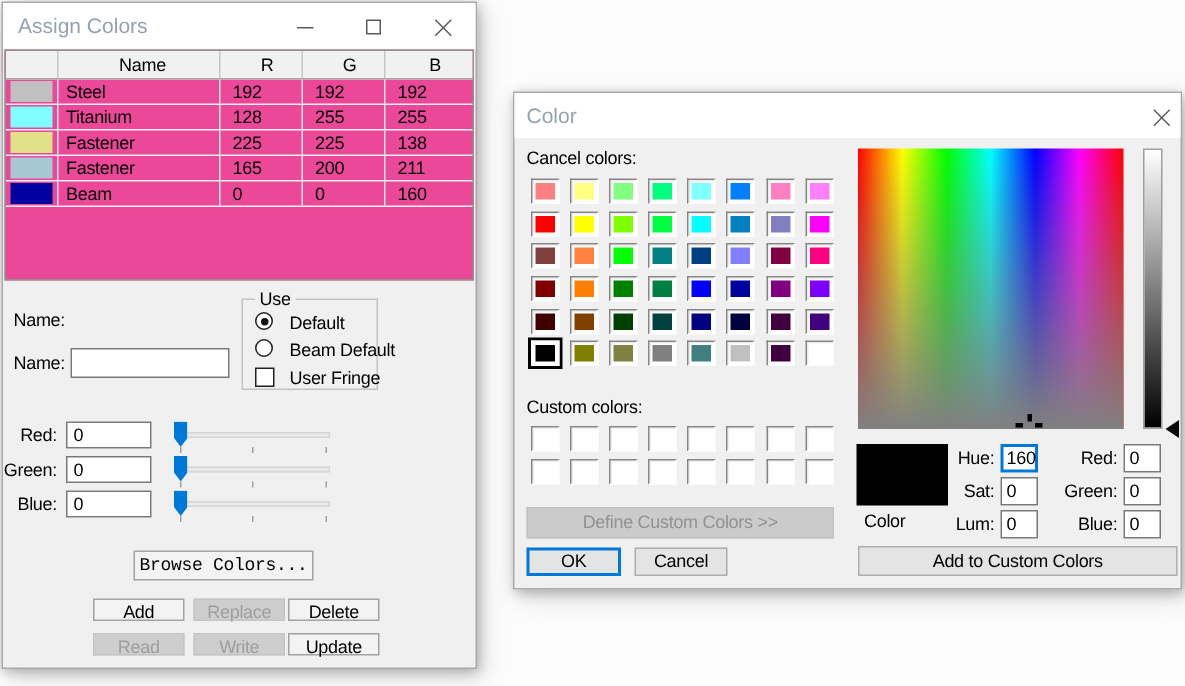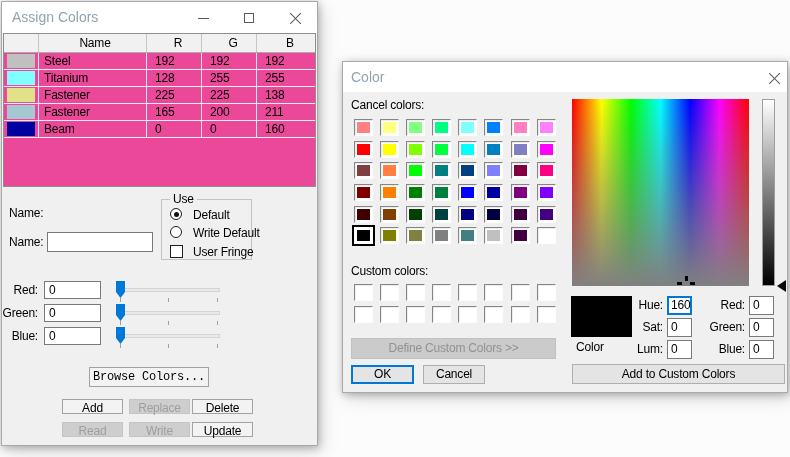--- a/index.html
+++ b/index.html
@@ -168,21 +168,21 @@
   <div class="groupbox">
     <span class="grouplabel">Use</span>
         <div class="useopt" style="top:8px">
           <span class="radio checked">
           <span class="dot"></span>
         </span>
           <span class="uselbl">Default</span>
         </div>
         <div class="useopt" style="top:26px">
           <span class="radio"></span>
-          <span class="uselbl">Write Default</span>
+          <span class="uselbl">Beam Default</span>
         </div>
         <div class="useopt" style="top:45px">
           <span class="checkbox"></span>
           <span class="uselbl">User Fringe</span>
         </div>
   </div>
 
     <div class="chlbl" style="top:281px">Red:</div>
     <div class="chinput" style="top:279px"><span>0</span></div>
     <div class="sltrack" style="top:286px"></div>

